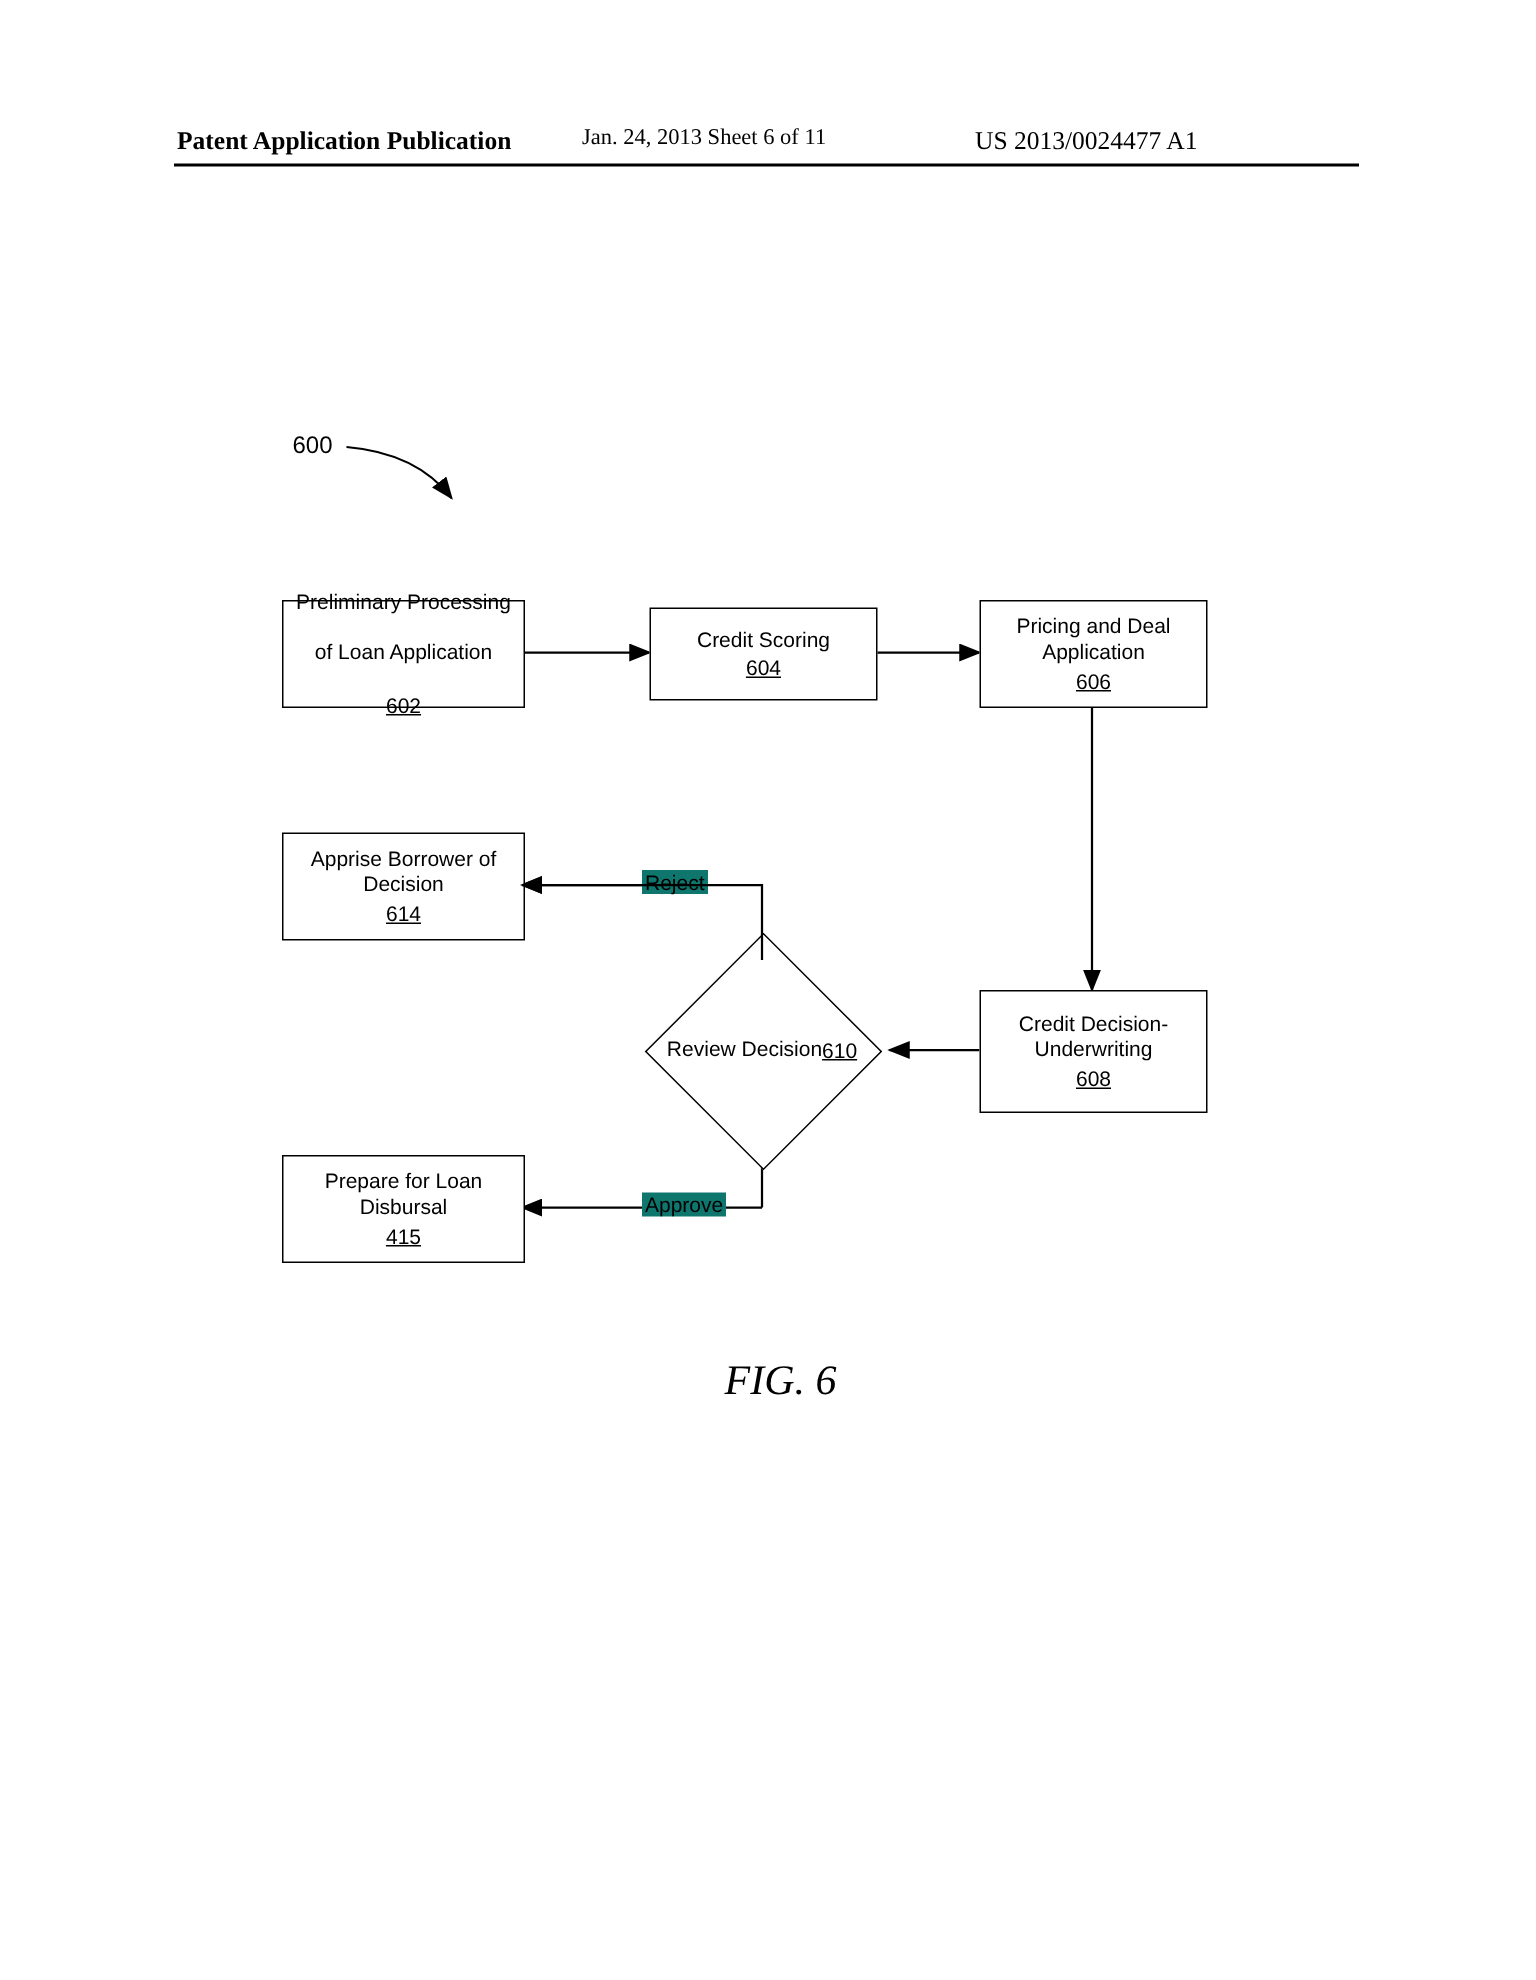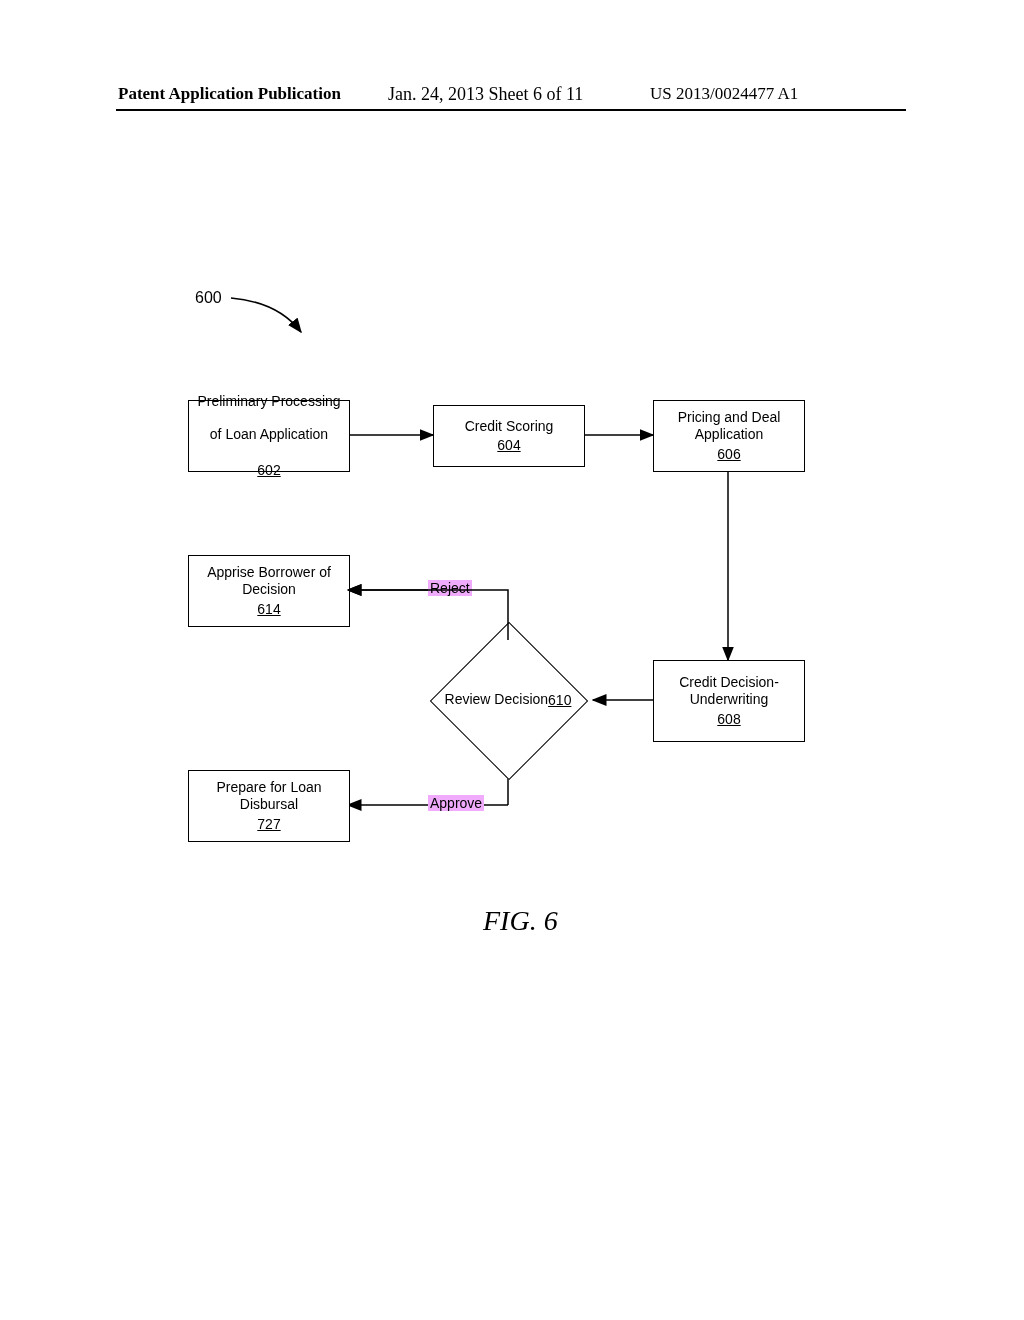--- a/index.html
+++ b/index.html
@@ -25,21 +25,21 @@
   }
   .header-left {
     position: absolute;
     left: 118px;
     font-size: 17px;
     font-weight: bold;
   }
   .header-center {
     position: absolute;
     left: 388px;
-    font-size: 18px;
+    font-size: 15px;
   }
   .header-right {
     position: absolute;
     left: 650px;
     font-size: 17px;
   }
   .header-rule {
     position: absolute;
     top: 109px;
     left: 116px;
@@ -121,21 +121,21 @@
     position: absolute;
     font-family: "Times New Roman", Times, serif;
     font-style: italic;
     font-size: 28px;
   }
 
   .edge-label {
     position: absolute;
     font-family: Arial, Helvetica, sans-serif;
     font-size: 14px;
-    background: #f0abfc;
+    background: #0f766e;
     padding: 0 2px;
   }
 
   svg.arrows {
     position: absolute;
     top: 0;
     left: 0;
   }
 </style>
 </head>
@@ -219,21 +219,21 @@
 
     <div class="box" style="left:160px; top:555px; width:160px; height:70px;">
       <span>Apprise Borrower of</span>
       <span>Decision</span>
       <span class="num">614</span>
     </div>
 
     <div class="box" style="left:160px; top:770px; width:160px; height:70px;">
       <span>Prepare for Loan</span>
       <span>Disbursal</span>
-      <span class="num">727</span>
+      <span class="num">415</span>
     </div>
 
     <span class="edge-label" style="left:400px; top:580px;">Reject</span>
     <span class="edge-label" style="left:400px; top:795px;">Approve</span>
 
     <span class="fig-caption" style="left:455px; top:905px;">FIG. 6</span>
 
   </div>
 </div>
 

